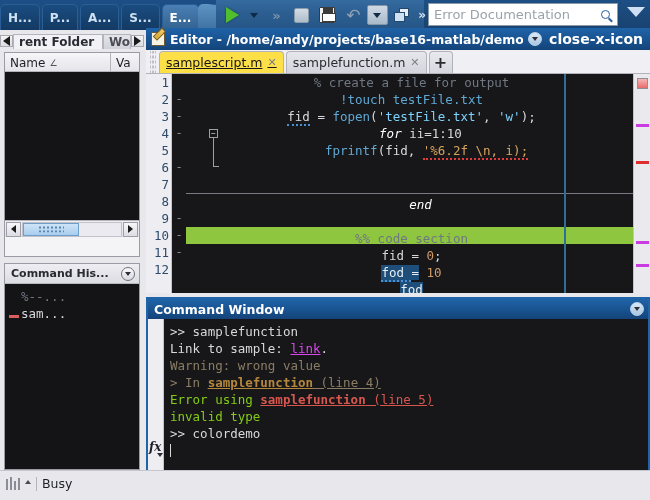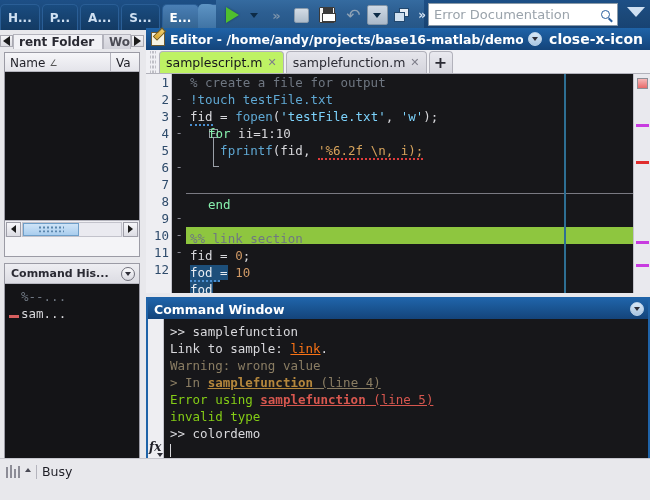--- a/index.html
+++ b/index.html
@@ -188,21 +188,21 @@
   .ed-tabrow {
     height:24px; background:#f0f0f4; display:flex; align-items:flex-end;
     border-bottom:1px solid #b2b2bb; padding-left:4px;
   }
   .gripdots { width:6px; height:22px; background-image: radial-gradient(#8d8d98 40%, transparent 42%); background-size:3px 5px; background-position:center; margin-right:3px;}
   .etab {
     height:22px; display:flex; align-items:center; gap:5px; padding:0 6px;
     background: linear-gradient(180deg,#e6e6ec,#d4d4dc); border:1px solid #b2b2bb; border-bottom:none;
     border-top-left-radius:4px; border-top-right-radius:4px; font-size:12.5px; color:#2a2a33; margin-right:2px;
   }
-  .etab.active { background:#bef264; color:#16161c; }
+  .etab.active { background:#fde047; color:#16161c;text-decoration:underline; }
   .etab .xs { color:#7e7e8a; font-size:11px; }
   .etab-plus {
     height:22px; width:24px; display:flex;align-items:center;justify-content:center;
     background: linear-gradient(180deg,#e9e9ef,#d7d7df); border:1px solid #b2b2bb; border-bottom:none;
     border-top-left-radius:4px;border-top-right-radius:4px; font-size:16px; color:#2a2a33; font-weight:700;
   }
 
   .ed-body { position:absolute; left:0; top:46px; width:504px; height:219px; display:flex; background:#17171a; }
   .ed-gutter {
     width:26px; background:#eeeef2; color:#2e4b6b; text-align:right;
@@ -211,34 +211,34 @@
   }
   .ed-marks {
     width:14px; background:#17171a; color:#8a8a95; font-family:"DejaVu Sans Mono",monospace; font-size:12px;
     text-align:center; position:relative;
   }
   .ed-code {
     flex:1; position:relative; background:#17171a; overflow:hidden;
     font-family:"DejaVu Sans Mono","Liberation Mono",monospace; font-size:12.5px;
   }
   .gl { height:17px; line-height:17px; }
-  .cl { height:17px; line-height:17px; white-space:pre; padding-left:4px; position:relative; }
+  .cl { height:17px; line-height:17px; white-space:pre; padding-left:4px; position:relative;text-align:center; }
   .col-marker { position:absolute; left:378px; top:0; bottom:0; width:2px; background:#2e6f93; z-index:3; }
   .cell-div { position:absolute; left:0; right:0; height:1px; background:#7a7a82; }
   .hl-cell { position:absolute; left:0; right:0; height:17px; background:#8ec63f; }
   .sel { background:#1d4f7a; color:#e8edf2; }
   .fold-box {
     position:absolute; width:9px; height:9px; border:1px solid #9aa0a8; background:#17171a;
     color:#c8ccd2; font-size:8px; line-height:7px; text-align:center;
   }
   .fold-line { position:absolute; width:1px; background:#9aa0a8; }
   .fold-foot { position:absolute; height:1px; background:#9aa0a8; }
 
   .cm { color:#6f7782; }
-  .kw { color:#86efac; }
+  .kw { color:#ffffff;font-style:italic; }
   .str { color:#7dd3fc; }
   .fn  { color:#5fa8d3; }
   .num { color:#d19a66; }
   .pl  { color:#d8d8dc; }
   .err-str { color:#d6a35c; }
   .wav-red { border-bottom:2px dotted #e03c3c; }
   .wav-blue { border-bottom:2px dotted #4a8fd1; }
 
   .ed-scroll {
     width:17px; background:#e9e9ee; border-left:1px solid #c3c3cb; position:relative;
@@ -267,26 +267,26 @@
     flex:1; padding:4px 0 0 6px;
     font-family:"DejaVu Sans Mono","Liberation Mono",monospace; font-size:12.5px; line-height:17px;
     color:#d8d8dc; white-space:pre;
   }
   .c-warn { color:#8a7d63; }
   .c-warn-b { color:#b5873c; font-weight:700; text-decoration: underline; }
   .c-warn-l { color:#8a7d63; text-decoration: underline; }
   .c-err { color:#84cc16; }
   .c-err-b { color:#d7574f; font-weight:700; text-decoration: underline; }
   .c-err-l { color:#d7574f; text-decoration: underline; }
-  .c-link { color:#f97316; text-decoration: underline; }
+  .c-link { color:#d946ef; text-decoration: underline; }
   .cw-cursor { display:inline-block; width:1px; height:13px; background:#d8d8dc; vertical-align:-2px; }
 
   
   .statusbar {
-    position:absolute; left:0; bottom:16px; width:650px; height:26px;
+    position:absolute; left:0; bottom:4px; width:650px; height:26px;
     background:#e8e8ec; border-top:1px solid #c6c6ce;
     display:flex; align-items:center; padding-left:6px; gap:5px;
   }
   .busy-bars { display:flex; align-items:flex-end; gap:2px; height:13px; }
   .busy-bars span { width:2px; background:#8c8c96; }
   .busy-caret { width:0;height:0;border-left:3px solid transparent;border-right:3px solid transparent;border-bottom:4px solid #4a4a55; margin-bottom:3px;}
   .sb-sep { width:1px; height:14px; background:#b4b4bd; }
   .sb-text { font-size:12.5px; color:#1e1e26; }
 
   .pane-gap { position:absolute; left:144px; top:30px; width:2px; height:444px; background:#e8e8ec; }
@@ -489,21 +489,21 @@
         <div class="fold-line" style="left:27px; top:64px; height:28px;"></div>
         <div class="fold-foot" style="left:27px; top:92px; width:6px;"></div>
 
         <div class="cl" style="position:relative;z-index:2;"><span class="cm">% create a file for output</span></div>
         <div class="cl" style="position:relative;z-index:2;"><span class="fn">!touch testFile.txt</span></div>
         <div class="cl" style="position:relative;z-index:2;"><span class="pl wav-blue">fid</span><span class="pl"> = </span><span class="fn">fopen</span><span class="pl">(</span><span class="str">'testFile.txt'</span><span class="pl">, </span><span class="str">'w'</span><span class="pl">);</span></div>
         <div class="cl" style="position:relative;z-index:2;padding-left:22px;"><span class="kw">for</span><span class="pl"> ii=1:10</span></div>
         <div class="cl" style="position:relative;z-index:2;"><span class="pl">    </span><span class="fn">fprintf</span><span class="pl">(fid, </span><span class="err-str wav-red">'%6.2f \n, i);</span></div>
         <div class="cl" style="position:relative;z-index:2;padding-left:22px;margin-top:37px;"><span class="kw">end</span></div>
         <div class="cl" style="position:relative;z-index:2;"></div>
-        <div class="cl" style="position:relative;z-index:2;"><span class="cm">%% link section</span></div>
+        <div class="cl" style="position:relative;z-index:2;"><span class="cm">%% code section</span></div>
         <div class="cl" style="position:relative;z-index:2;"><span class="pl">fid = </span><span class="num">0</span><span class="pl">;</span></div>
         <div class="cl" style="position:relative;z-index:2;"><span class="sel wav-blue">fod </span><span class="sel">=</span><span class="pl" style="color:#1f1f22"> </span><span class="num">10</span></div>
         <div class="cl" style="position:relative;z-index:2;"><span class="sel wav-blue">fod</span></div>
         <div class="cl" style="position:relative;z-index:2;"></div>
       </div>
 
       <div class="ed-scroll">
         <div class="mark-err-sq"></div>
         <div class="mark-line" style="top:50px; background:#c83ce0;"></div>
         <div class="mark-line" style="top:87px; background:#e02d2d;"></div>

